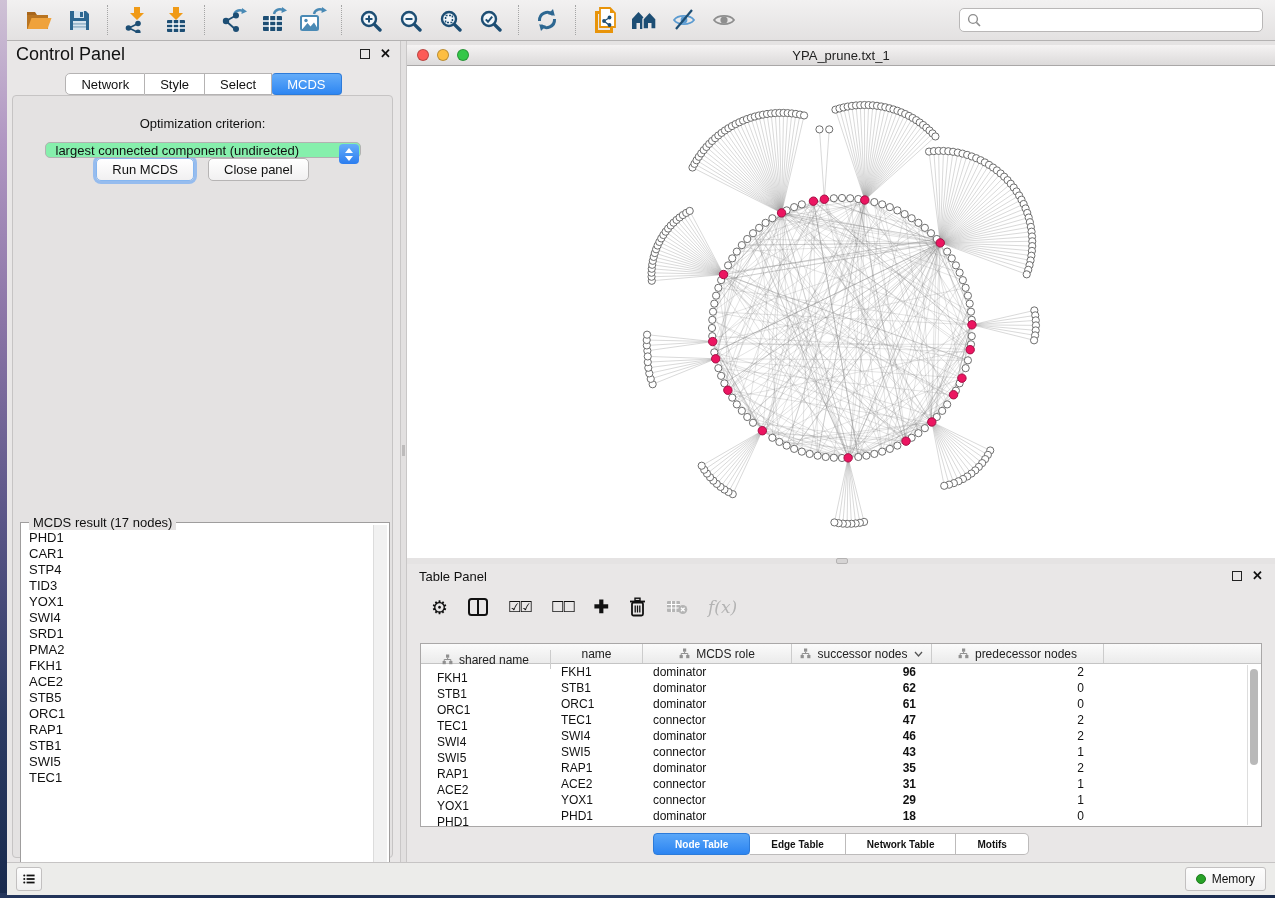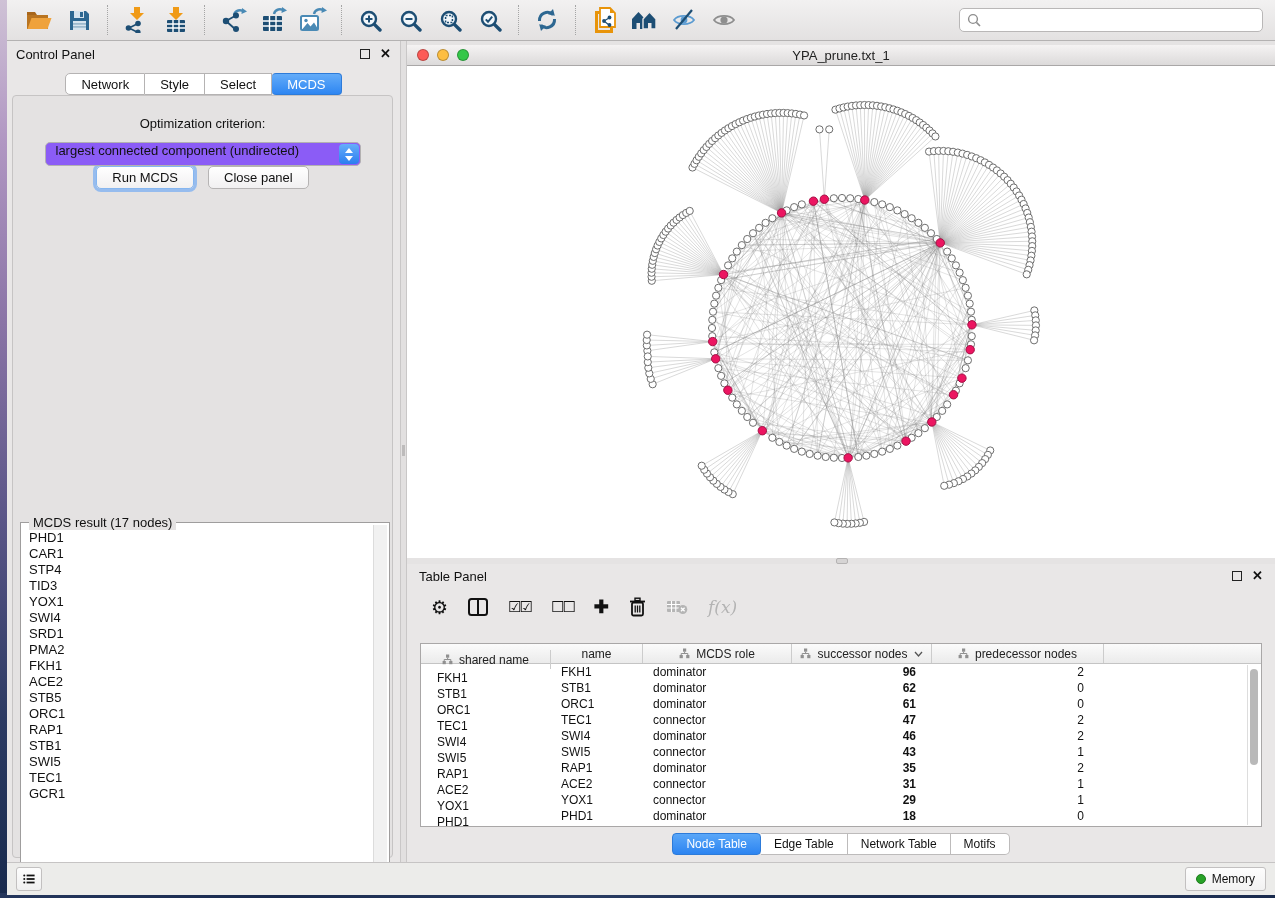--- a/index.html
+++ b/index.html
@@ -17,34 +17,34 @@
   .tbtn{width:34px;height:32px;display:flex;align-items:center;justify-content:center;
     background:none;border:none;padding:0;margin:0 3px;cursor:default;}
   .sep{width:0;height:30px;border-left:1px dotted #a5a5a5;margin:0 8px;}
   .searchbox{margin-left:auto;width:288px;height:22px;background:#fff;border:1px solid #b9b7b7;
     border-radius:5px;display:flex;align-items:center;padding:0 7px;gap:6px;}
   .searchbox input{border:none;outline:none;flex:1;font-size:13px;background:transparent;
     font-family:"Liberation Sans",sans-serif;}
   
   .control-panel{position:absolute;left:7px;top:41px;width:393px;height:821px;background:#e9e7e7;}
   .cp-head{height:26px;display:flex;align-items:center;padding:0 9px;}
-  .cp-title{font-size:13px;color:#111;}
+  .cp-title{font-size:18px;color:#111;}
   .win-icons{margin-left:auto;display:flex;align-items:center;gap:10px;}
   .float-ico{width:8px;height:8px;border:1.6px solid #222;display:inline-block;}
   .close-ico{font-size:13px;font-weight:bold;color:#111;line-height:10px;}
   .cp-tabs{position:absolute;left:0;right:0;top:32px;display:flex;justify-content:center;}
   .ctab{height:20px;padding:0 15px;background:#fff;border:1px solid #b5b3b3;border-left-width:0;
     font-size:13px;display:flex;align-items:center;color:#111;cursor:default;}
   .ctab:first-child{border-left-width:1px;border-radius:5px 0 0 5px;}
   .ctab:last-child{border-radius:0 5px 5px 0;}
   .ctab.active{background:linear-gradient(#63acf9,#2e86f2);color:#fff;border-color:#2d7bd9;border-radius:4px;}
   .cp-pane{position:absolute;left:5px;top:54px;width:381px;height:763px;box-sizing:border-box;
     background:#e4e2e2;border:1px solid #c6c4c4;border-radius:4px;}
   .opt-label{text-align:center;margin-top:20px;font-size:13px;color:#111;}
-  .dropdown{margin:11px auto 0;width:316px;height:24px;box-sizing:border-box;background:#8b5cf6;
+  .dropdown{margin:11px auto 0;width:316px;height:16px;box-sizing:border-box;background:#86efac;
     border:1px solid #b3b1b1;border-radius:5px;display:flex;align-items:flex-start;font-size:13px;
     position:relative;padding-left:10px;color:#111;}
   .dd-stepper{position:absolute;right:1px;top:1px;width:20px;height:20px;border-radius:4px;
     background:linear-gradient(#66aefa,#2b7def);display:flex;flex-direction:column;align-items:center;justify-content:center;gap:3px;}
   .tri-up{width:0;height:0;border-left:4px solid transparent;border-right:4px solid transparent;border-bottom:5px solid #fff;}
   .tri-dn{width:0;height:0;border-left:4px solid transparent;border-right:4px solid transparent;border-top:5px solid #fff;}
   .btn-row{display:flex;justify-content:center;gap:14px;}
   .pbtn{height:23px;padding:0 15px;background:linear-gradient(#ffffff,#f1f0f1);border:1px solid #b6b4b4;
     border-radius:5px;font-size:13px;font-family:"Liberation Sans",sans-serif;color:#111;}
   .focusring{box-shadow:0 0 0 3px rgba(108,168,244,.65);border-color:#85b6f0;}
@@ -87,22 +87,22 @@
   .c0{width:130px;margin-top:12px;}.c1{width:92px;}.c2{width:149px;}.c3{width:140px;}.c4{width:172px;}
   .cf{flex:1;border-right:none;}
   .tbody{position:absolute;top:20px;left:0;right:12px;bottom:0;}
   .trow{display:flex;height:16px;align-items:center;font-size:12px;color:#111;}
   .tc{box-sizing:border-box;}
   .trow .c0{padding-left:16px;}.trow .c1{padding-left:10px;}.trow .c2{padding-left:10px;}
   .trow .c3{text-align:right;padding-right:16px;font-weight:bold;}.trow .c4{text-align:right;padding-right:20px;}
   .tscroll{position:absolute;top:21px;right:1px;bottom:1px;width:12px;background:#fff;border-left:1px solid #dddddd;}
   .tthumb{position:absolute;top:4px;left:2px;width:8px;height:96px;background:#b9b9b9;border-radius:4px;}
   .tp-tabs{position:absolute;left:0;right:0;top:269px;display:flex;justify-content:center;}
-  .btab{height:20px;padding:0 13px;background:#fff;border:1px solid #bdbbbb;border-left-width:0;
-    font-size:12px;display:flex;align-items:center;color:#111;cursor:default;}
+  .btab{height:20px;padding:0 21px;background:#fff;border:1px solid #bdbbbb;border-left-width:0;
+    font-size:10px;display:flex;align-items:center;color:#111;cursor:default;font-weight:bold;}
   .btab:first-child{border-left-width:1px;border-radius:5px 0 0 5px;}
   .btab:last-child{border-radius:0 5px 5px 0;}
   .btab.active{background:linear-gradient(#5aa7f8,#2c84f1);color:#fff;border-color:#2d7bd9;border-radius:4px;}
   
   .statusbar{position:absolute;left:7px;top:862px;width:1268px;height:31px;box-sizing:border-box;
     background:#ececea;border-top:1px solid #c6c4c4;display:flex;align-items:center;
     justify-content:space-between;padding:16px 9px;}
   .menu-btn{width:26px;height:24px;background:linear-gradient(#fdfdfd,#f0f0f0);border:1px solid #c2c0c0;
     border-radius:3px;display:flex;align-items:center;justify-content:center;}
   .memory-btn{height:24px;padding:0 10px;background:linear-gradient(#fdfdfd,#f2f2f2);border:1px solid #c2c0c0;
@@ -309,21 +309,20 @@
             <div>SRD1</div>
             <div>PMA2</div>
             <div>FKH1</div>
             <div>ACE2</div>
             <div>STB5</div>
             <div>ORC1</div>
             <div>RAP1</div>
             <div>STB1</div>
             <div>SWI5</div>
             <div>TEC1</div>
-            <div>GCR1</div>
           </div>
         <div class="mcds-scroll"></div>
       </div>
     </div>
   </div>
 
   <div class="vsplit"></div>
 
   <div class="netwin">
     <div class="net-titlebar">

